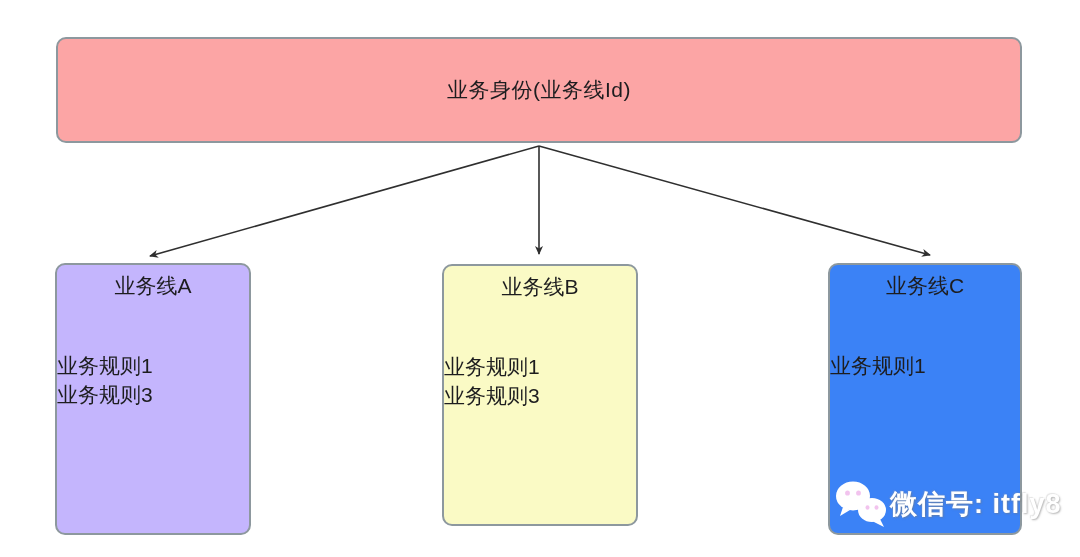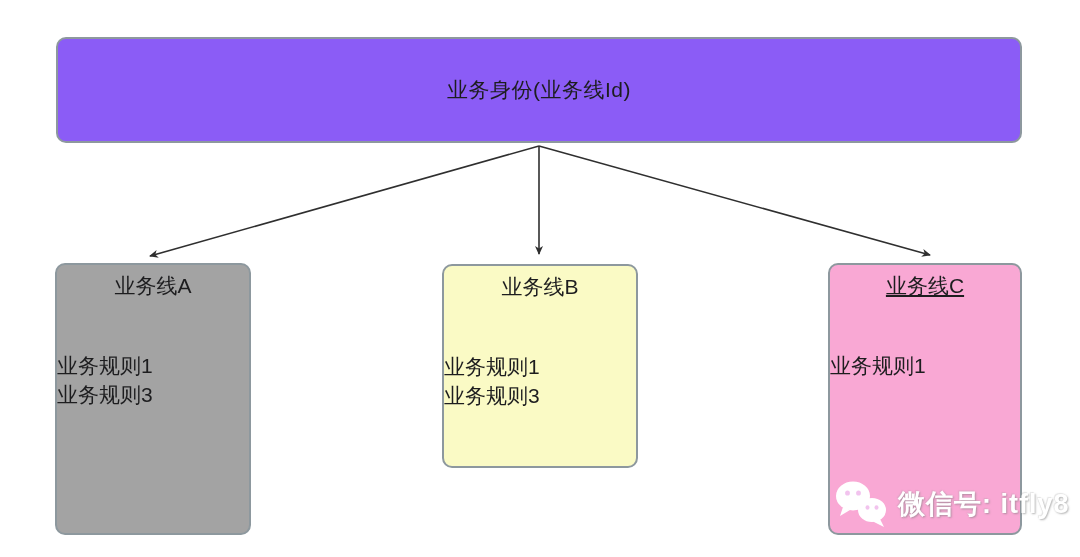--- a/index.html
+++ b/index.html
@@ -20,39 +20,38 @@
     color: #1d1d1f;
   }
   .node-root {
     left: 56px; top: 37px; width: 966px; height: 106px;
     display: flex; align-items: center; justify-content: center;
     font-size: 21px;
     letter-spacing: 0.5px;
   }
   .branch { top: 263px; width: 196px; height: 272px; }
   .branch-a { left: 55px; }
-  .branch-b { left: 442px; top: 264px; height: 204px; }
+  .branch-b { left: 442px; top: 264px; height: 262px; }
   .branch-c { left: 828px; width: 194px; }
   .branch-title {
     padding-top: 9px;
     text-align: center;
     font-size: 21px;
     line-height: 24px;
   }
   .branch-rules {
     position: absolute;
     left: 0; right: 0; top: 86px;
     font-size: 21px;
     line-height: 29px;
   }
   .watermark {
     position: absolute;
     left: 834px; top: 479px;
     display: flex; align-items: center;
-    gap: 8px;
     pointer-events: none;
   }
   .watermark-text {
     color: #ffffff;
     font-size: 27px;
     font-weight: bold;
     letter-spacing: 1px;
     text-shadow: 1px 1px 2px rgba(120,120,120,0.55), -1px -1px 1px rgba(160,160,160,0.25);
     white-space: nowrap;
   }
@@ -66,41 +65,41 @@
     <defs>
       <marker id="arrowhead" markerWidth="10" markerHeight="10" refX="8" refY="4" orient="auto" markerUnits="userSpaceOnUse">
         <path d="M0,0 L9,4 L0,8 L2.5,4 Z" class="ah" style="fill: rgb(47, 47, 47);"></path>
       </marker>
     </defs>
     <line x1="539" y1="146" x2="150" y2="256" stroke-width="1.6" marker-end="url(#arrowhead)" style="stroke: rgb(47, 47, 47);"></line>
     <line x1="539" y1="146" x2="539" y2="254" stroke-width="1.6" marker-end="url(#arrowhead)" style="stroke: rgb(47, 47, 47);"></line>
     <line x1="539" y1="146" x2="930" y2="255" stroke-width="1.6" marker-end="url(#arrowhead)" style="stroke: rgb(47, 47, 47);"></line>
   </svg>
 
-  <div class="node node-root" style="background-color: #8b5cf6;">
+  <div class="node node-root" style="background-color: #fca5a5;">
     <span>业务身份(业务线Id)</span>
   </div>
 
-  <div class="node branch branch-a" style="background-color: #a3a3a3;">
+  <div class="node branch branch-a" style="background-color: #c4b5fd;">
     <div class="branch-title">业务线A</div>
     <div class="branch-rules">
       <div>业务规则1</div>
       <div>业务规则3</div>
     </div>
   </div>
 
   <div class="node branch branch-b" style="background-color: rgb(250, 250, 197);">
     <div class="branch-title">业务线B</div>
     <div class="branch-rules">
       <div>业务规则1</div>
       <div>业务规则3</div>
     </div>
   </div>
 
-  <div class="node branch branch-c" style="background-color: #f9a8d4; text-decoration: underline;">
+  <div class="node branch branch-c" style="background-color: #3b82f6;">
     <div class="branch-title">业务线C</div>
     <div class="branch-rules">
       <div>业务规则1</div>
     </div>
   </div>
 
   <div class="watermark">
     <svg width="56" height="50" viewBox="0 0 56 50" aria-hidden="true">
 
       <ellipse cx="19" cy="17" rx="17" ry="14.5" fill="#ffffff"></ellipse>

